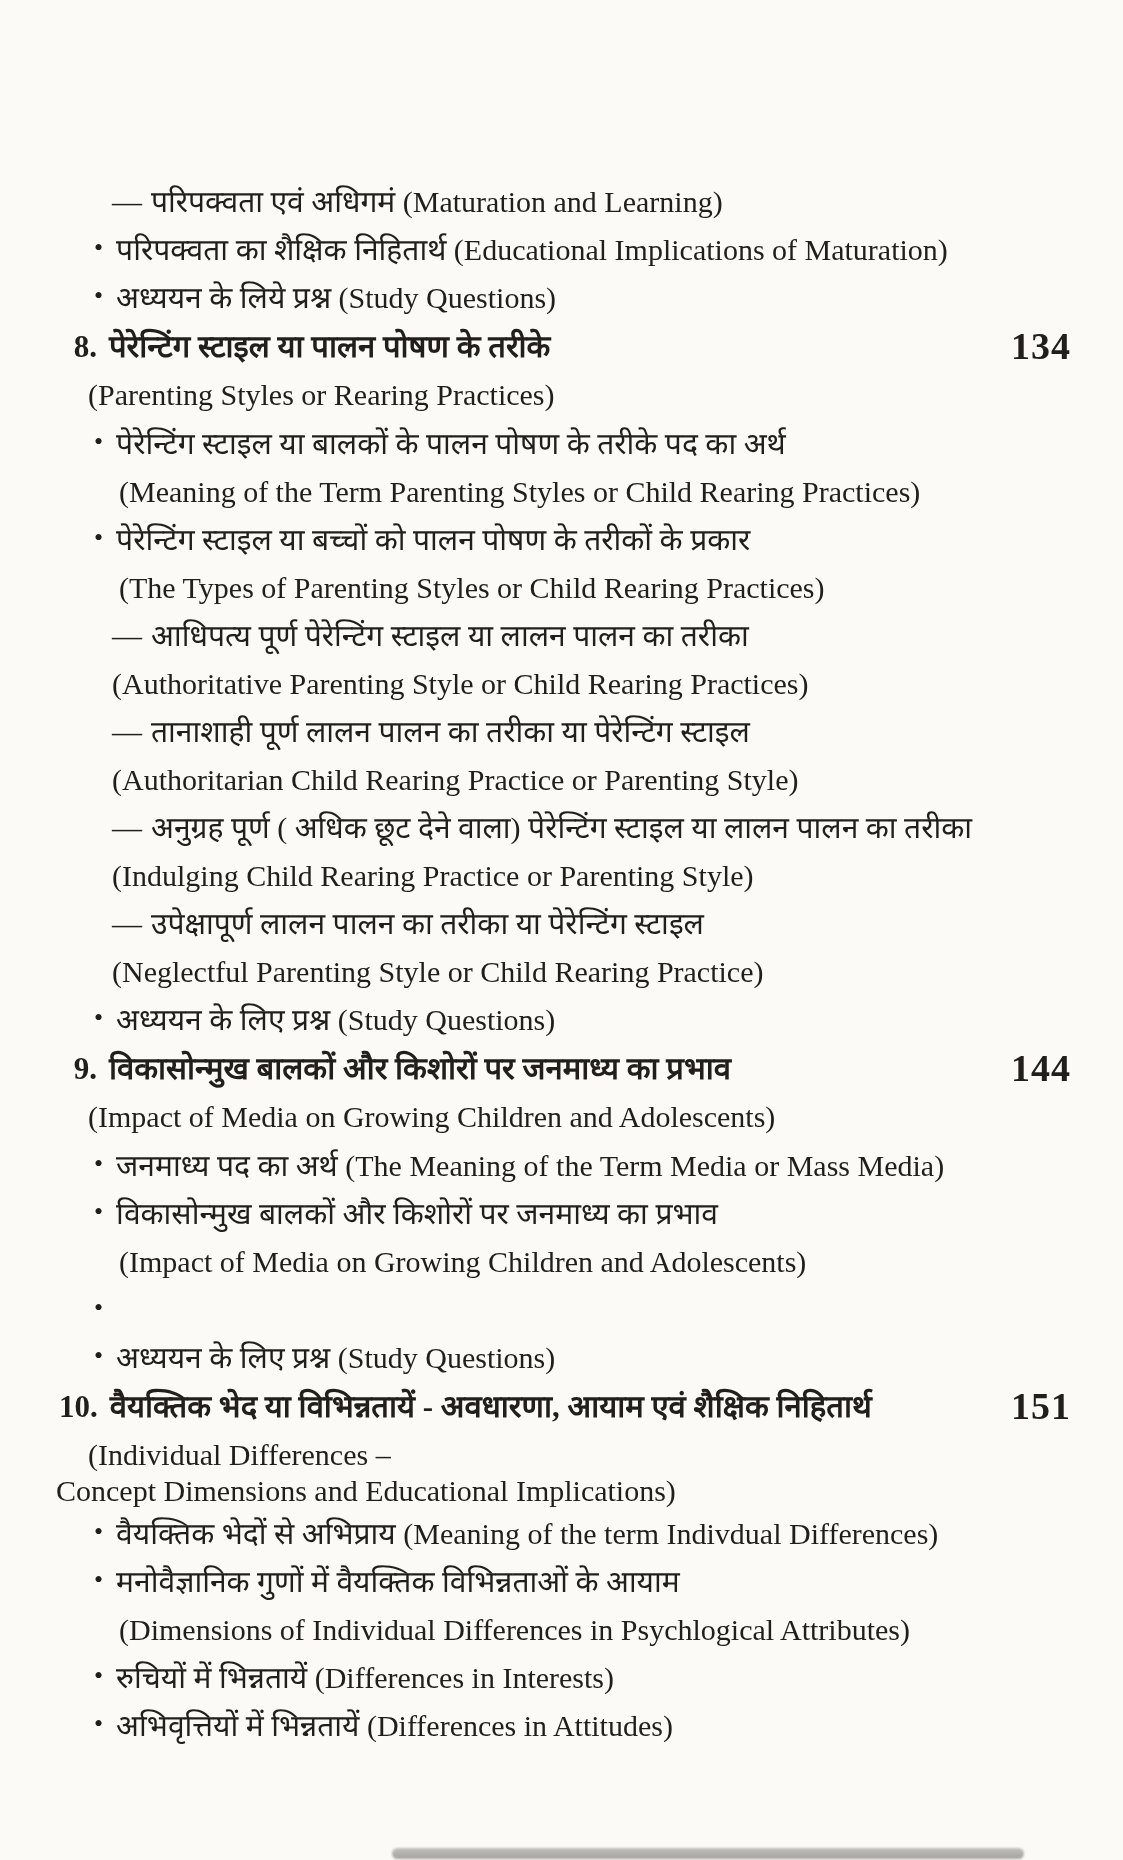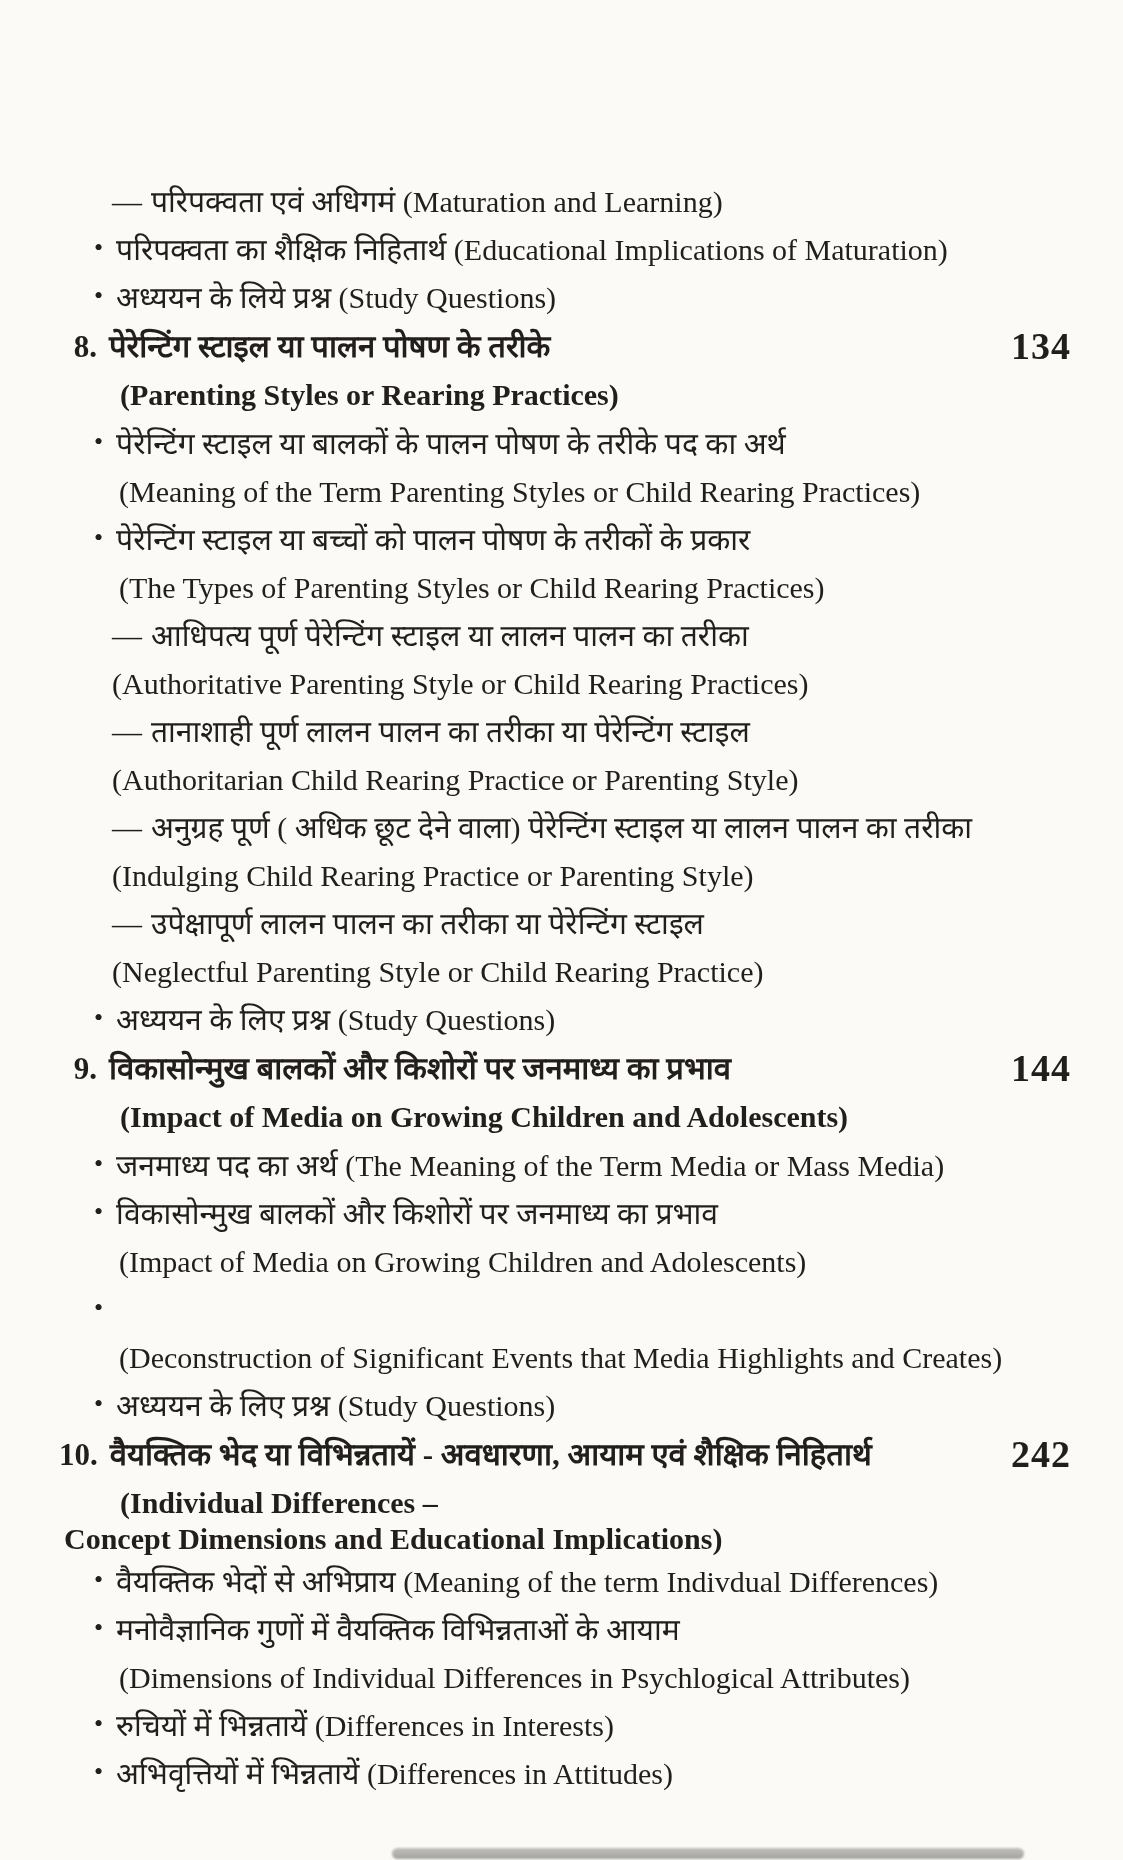--- a/index.html
+++ b/index.html
@@ -35,22 +35,22 @@
   .row.cont2 { padding-left: 112px; }
   .row.chapter { font-weight: bold; font-size: 31px; padding-left: 59px; }
   .row.chapter .num {
     display: inline-block; min-width: 38px; text-align: right;
     margin-right: 12px; flex: 0 0 auto;
   }
   .row.chapter .page-num {
     position: absolute; right: 52px; top: 50%; transform: translateY(-50%);
     font-size: 38px; letter-spacing: 1px;
   }
-  .row.chapter_en { font-weight: bold; padding-left: 120px; height: 50px; }
-  .row.chapter_en_cont { font-weight: bold; padding-left: 56px; height: 38px; margin-top: -8px; margin-left: 8px; }
+  .row.chapter_en { font-weight: normal; padding-left: 88px; height: 50px; }
+  .row.chapter_en_cont { font-weight: normal; padding-left: 56px; height: 38px; margin-top: -8px; }
   .scan-shadow {
     position: absolute;
     left: 392px; bottom: 1px;
     width: 632px; height: 11px;
     background: linear-gradient(180deg, #b5b3b0, #8e8c89);
     border-radius: 6px;
     opacity: 0.8;
     filter: blur(1px);
   }
 </style>
@@ -140,31 +140,28 @@
       <div class="row bullet">
         <span class="marker">•</span>
         <span class="text">विकासोन्मुख बालकों और किशोरों पर जनमाध्य का प्रभाव</span>
       </div>
       <div class="row cont">
         <span class="text">(Impact of Media on Growing Children and Adolescents)</span>
       </div>
       <div class="row bullet">
         <span class="marker">•</span>
       </div>
-      <div class="row cont">
-        <span class="text">(Deconstruction of Significant Events that Media Highlights and Creates)</span>
-      </div>
       <div class="row bullet">
         <span class="marker">•</span>
         <span class="text">अध्ययन के लिए प्रश्न (Study Questions)</span>
       </div>
       <div class="row chapter">
         <span class="num">10.</span>
         <span class="title">वैयक्तिक भेद या विभिन्नतायें - अवधारणा, आयाम एवं शैक्षिक निहितार्थ</span>
-        <span class="page-num">242</span>
+        <span class="page-num">151</span>
       </div>
       <div class="row chapter_en">
         <span class="text">(Individual Differences –</span>
       </div>
       <div class="row chapter_en_cont">
         <span class="text">Concept Dimensions and Educational Implications)</span>
       </div>
       <div class="row bullet">
         <span class="marker">•</span>
         <span class="text">वैयक्तिक भेदों से अभिप्राय (Meaning of the term Indivdual Differences)</span>

